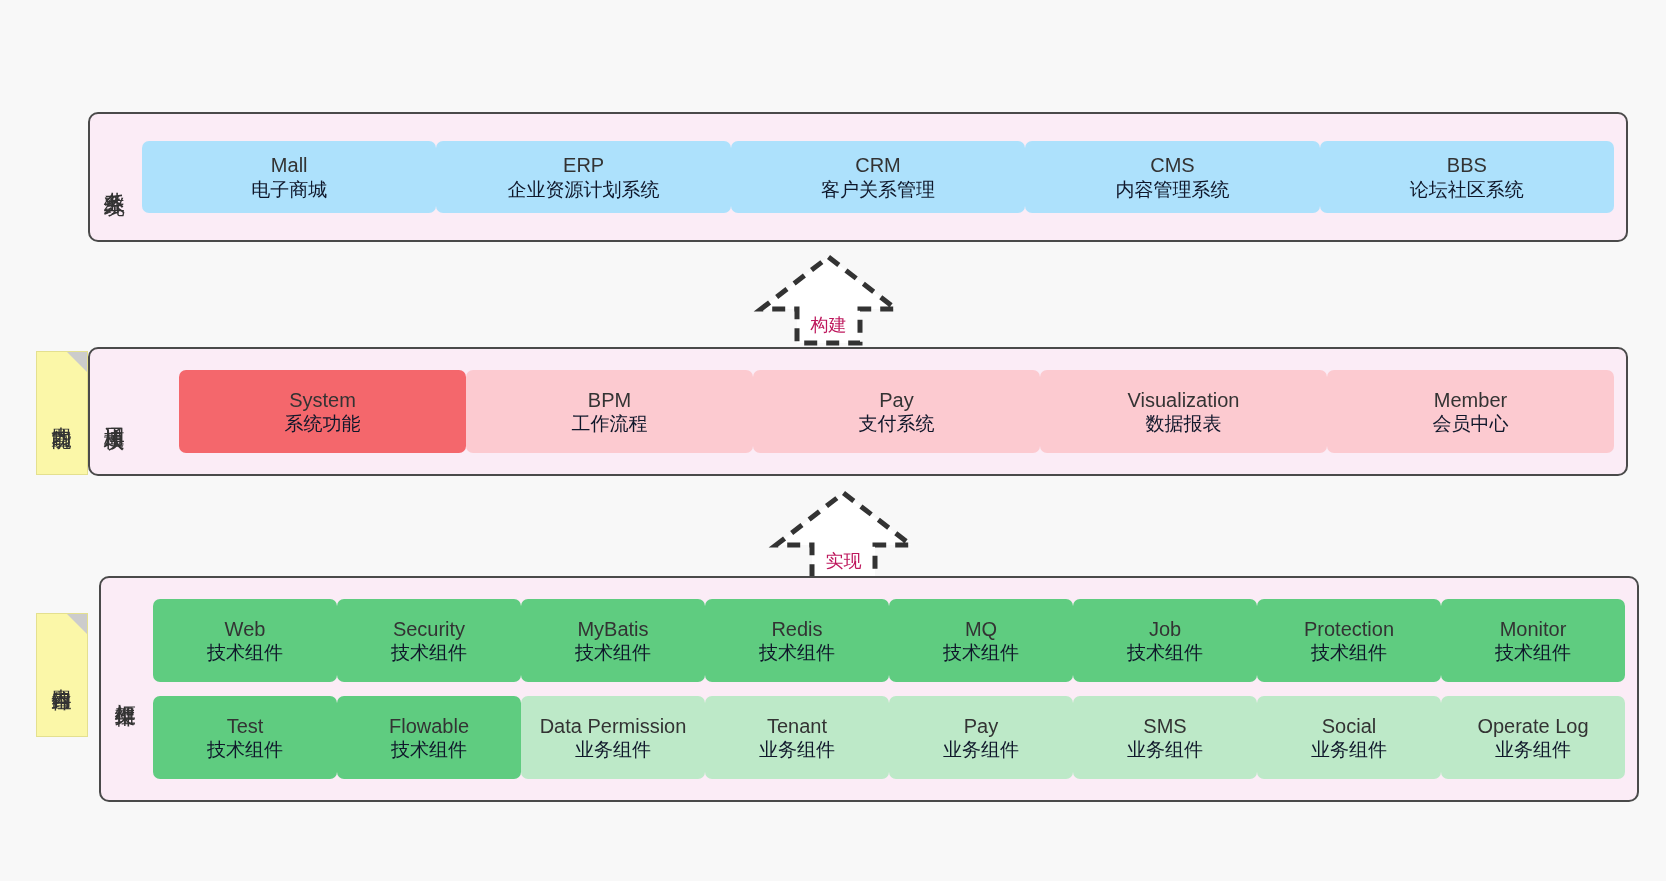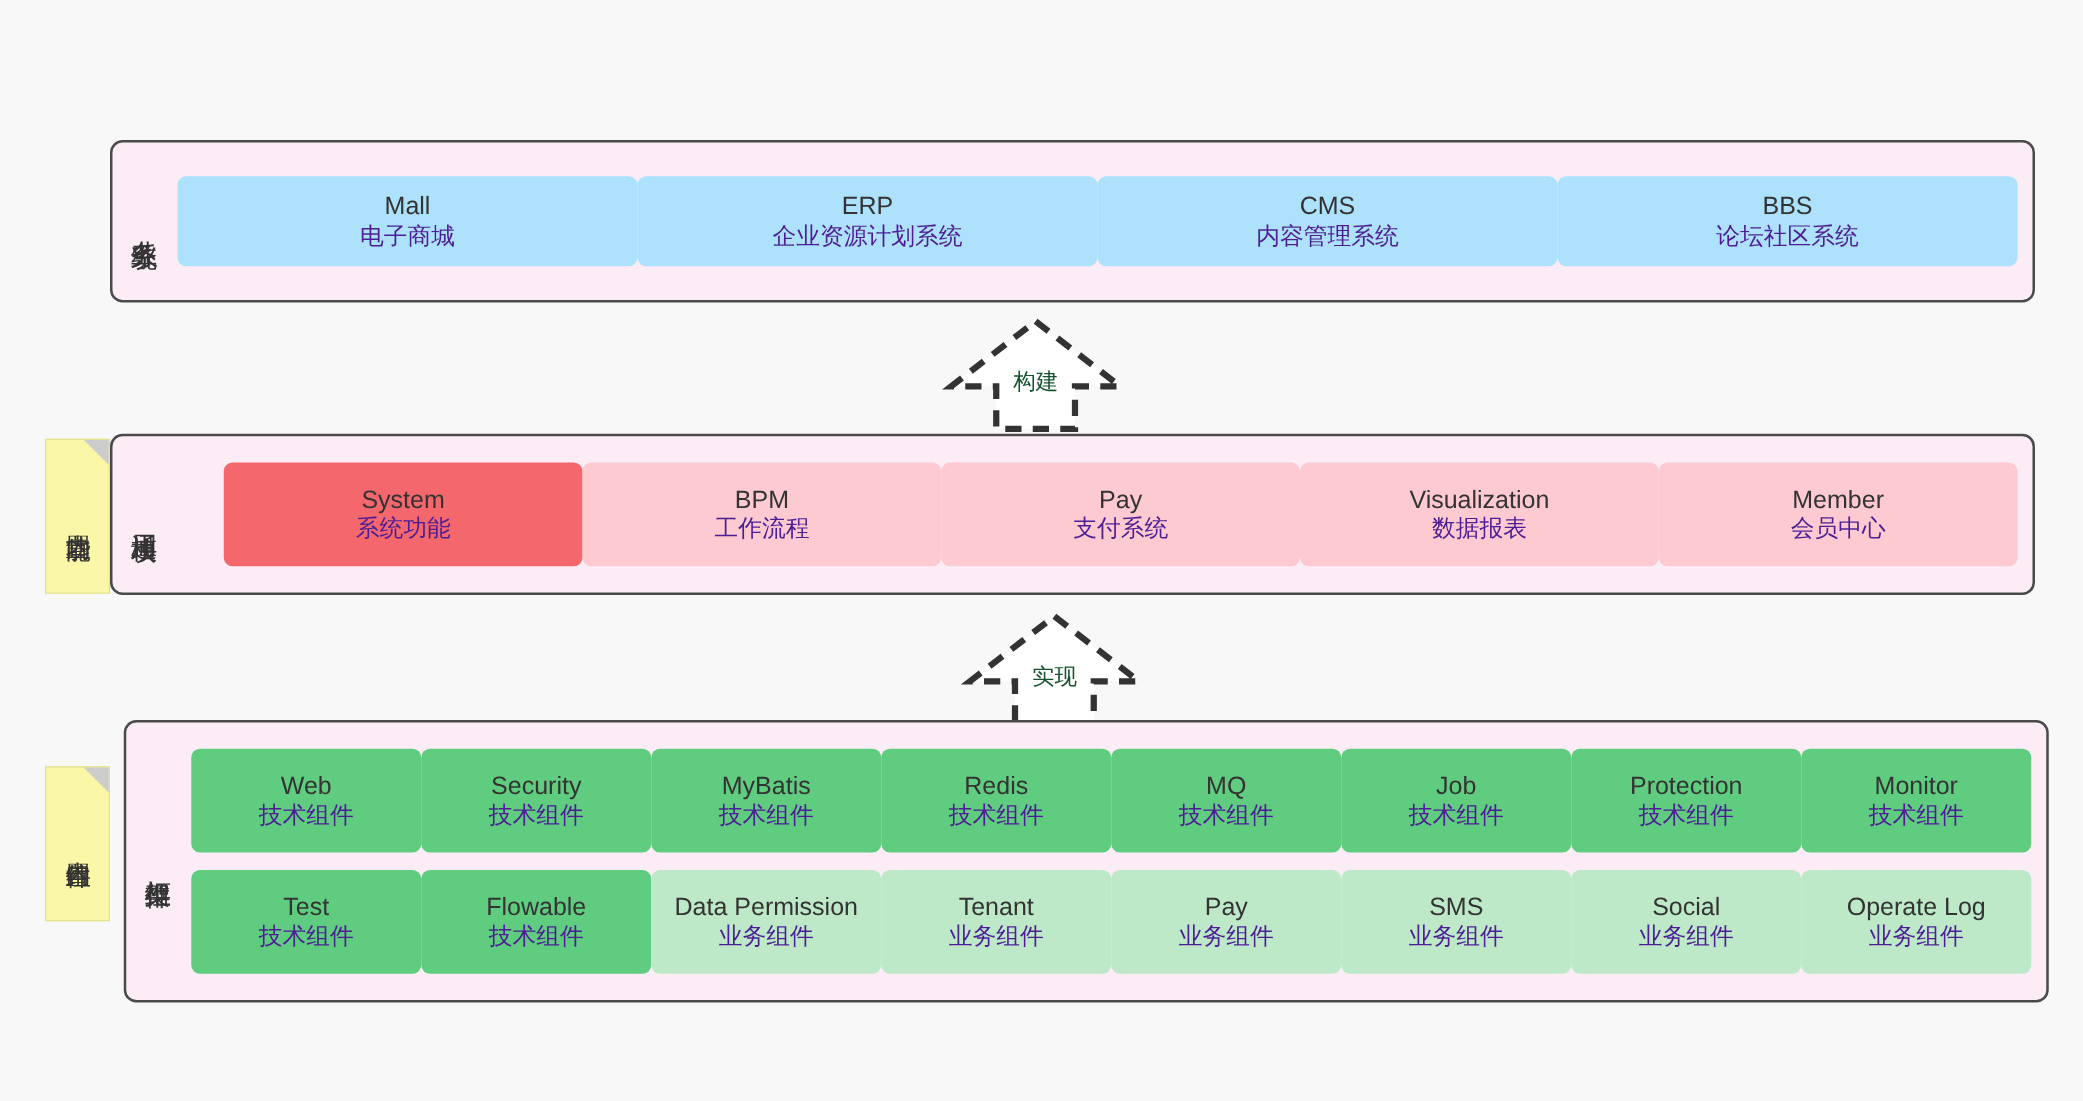--- a/index.html
+++ b/index.html
@@ -56,21 +56,21 @@
     display:flex;
     flex-direction:column;
     align-items:center;
     justify-content:center;
     text-align:center;
     box-sizing:border-box;
     padding:6px 4px;
     line-height:1.22;
   }
   .cell .en{font-size:20px;color:#333;}
-  .cell .cn{font-size:19px;color:#4c1d95;}
+  .cell .cn{font-size:19px;color:#0f172a;}
 
   
   .c-blue       {background:#ade1fc;}
   .c-red        {background:#f4676c;}
   .c-pink       {background:#fccad0;}
   .c-green      {background:#5fcc80;}
   .c-lightgreen {background:#bde9c8;}
 
   
   #layer-business{left:88px;top:112px;width:1540px;height:130px;}
@@ -108,22 +108,23 @@
   #note-framework{left:36px;top:613px;height:124px;}
 
   
   .arrow{position:absolute;}
   .arrow svg{display:block;overflow:visible;}
   .arrow .lbl{
     position:absolute;
     left:0;right:0;
     text-align:center;
     font-size:18px;
-    color:#14532d;
+    color:#be185d;
     white-space:nowrap;
+    margin-top:20px;
   }
   #arrow-build{left:757px;top:253px;width:143px;height:92px;}
   #arrow-build .lbl{top:40px;}
   #arrow-impl{left:772px;top:489px;width:143px;height:92px;}
   #arrow-impl .lbl{top:40px;}
 </style>
 </head>
 <body>
 
 <div class="stage">
@@ -134,20 +135,24 @@
       <div class="row">
         <div class="cell c-blue">
           <span class="en">Mall</span>
           <span class="cn">电子商城</span>
         </div>
         <div class="cell c-blue">
           <span class="en">ERP</span>
           <span class="cn">企业资源计划系统</span>
         </div>
         <div class="cell c-blue">
+          <span class="en">CRM</span>
+          <span class="cn">客户关系管理</span>
+        </div>
+        <div class="cell c-blue">
           <span class="en">CMS</span>
           <span class="cn">内容管理系统</span>
         </div>
         <div class="cell c-blue">
           <span class="en">BBS</span>
           <span class="cn">论坛社区系统</span>
         </div>
       </div>
     </div>
   </div>

